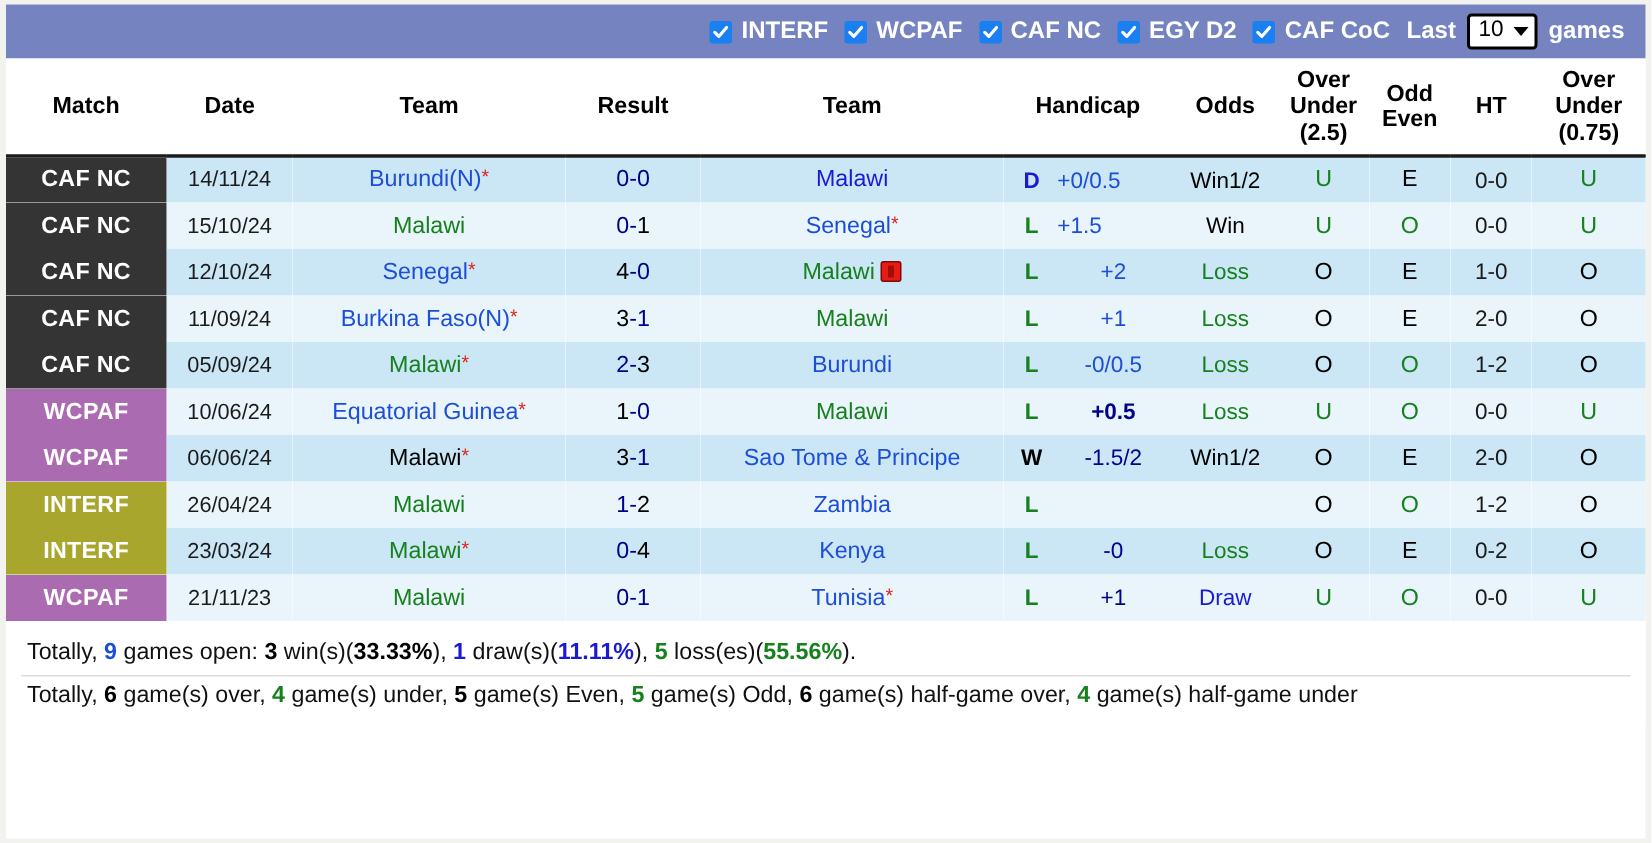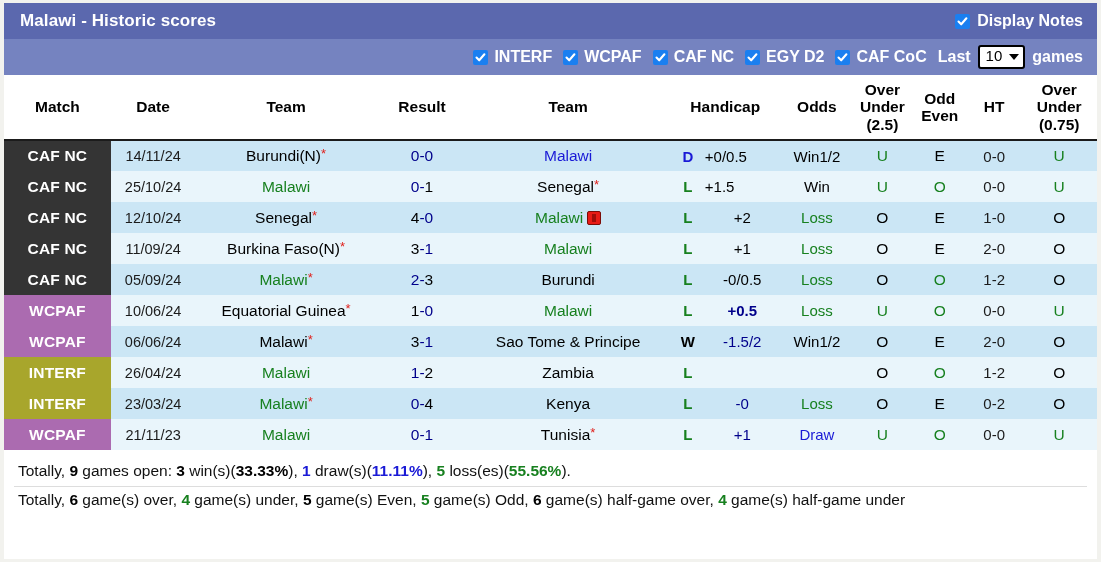--- a/index.html
+++ b/index.html
@@ -163,21 +163,21 @@
   tbody tr td.league.lg-cafnc  { background: #343434; }
 
   td.date { color: #1b1b1b; font-size: 14.5px; }
   td.team { font-size: 15.5px; }
   td.result { font-size: 15.5px; font-weight: normal; }
   td.handicap { font-size: 15px; }
   td.odds { font-size: 15px; }
   td.ou, td.oe { font-size: 15.5px; }
   td.ht { font-size: 15px; color: #1b1b1b; }
 
-  .c-black { color: #000000; }
+  .c-black { color: #1d4ed8; }
   .c-red   { color: #000000; }
   .c-green { color: #17801f; }
   .c-blue  { color: #1a1ad6; }
   .c-darkblue { color: #00008b; }
   .star { color: #e0201b; font-size: 13px; vertical-align: top; line-height: 1; }
 
   .redcard {
     display: inline-block;
     width: 14px;
     height: 14px;
@@ -211,31 +211,20 @@
   }
   .summary .line + .line { border-top: 1px solid #dddddd; }
   .summary b { font-weight: bold; }
 </style>
 </head>
 <body>
 
 <div id="app">
   <div class="frame">
 
-    <div class="titlebar">
-      <div class="title">Malawi - Historic scores</div>
-      <label class="notes">
-        <span class="cb">
-          <svg width="11" height="11" viewBox="0 0 11 11" aria-hidden="true">
-            <path d="M1.5 5.6 L4.2 8.3 L9.4 2.3" fill="none" stroke="#ffffff" stroke-width="2.1" stroke-linecap="round" stroke-linejoin="round"></path>
-          </svg>
-        </span>
-        <span>Display Notes</span>
-      </label>
-    </div>
 
     <div class="filterbar">
       <label class="filter-item">
         <span class="cb">
           <svg width="11" height="11" viewBox="0 0 11 11" aria-hidden="true">
               <path d="M1.5 5.6 L4.2 8.3 L9.4 2.3" fill="none" stroke="#fff" stroke-width="2.1" stroke-linecap="round" stroke-linejoin="round"></path>
             </svg>
         </span>
         <span>INTERF</span>
       </label>
@@ -334,21 +323,21 @@
                 <span class="c-black" style="flex: 1 1 0%; text-align: left;">+0/0.5</span>
               </span></td>
             <td class="odds"><span class="c-red">Win1/2</span></td>
             <td class="ou"><span class="c-green">U</span></td>
             <td class="oe"><span class="c-red">E</span></td>
             <td class="ht">0-0</td>
             <td class="ou"><span class="c-green">U</span></td>
           </tr>
           <tr>
             <td class="league lg-cafnc">CAF NC</td>
-            <td class="date">25/10/24</td>
+            <td class="date">15/10/24</td>
             <td class="team"><span class="c-green">Malawi</span></td>
             <td class="result"><span class="c-darkblue">0</span><span class="c-darkblue">-</span><span class="c-red">1</span></td>
             <td class="team"><span class="c-black">Senegal</span><span class="star">*</span></td>
             <td class="handicap"><span style="display: inline-flex; align-items: center; justify-content: space-between; width: 100%;">
                 <span class="c-green" style="font-weight: bold; width: 34px; text-align: center;">L</span>
                 <span class="c-black" style="flex: 1 1 0%; text-align: left;">+1.5</span>
               </span></td>
             <td class="odds"><span class="c-red">Win</span></td>
             <td class="ou"><span class="c-green">U</span></td>
             <td class="oe"><span class="c-green">O</span></td>

